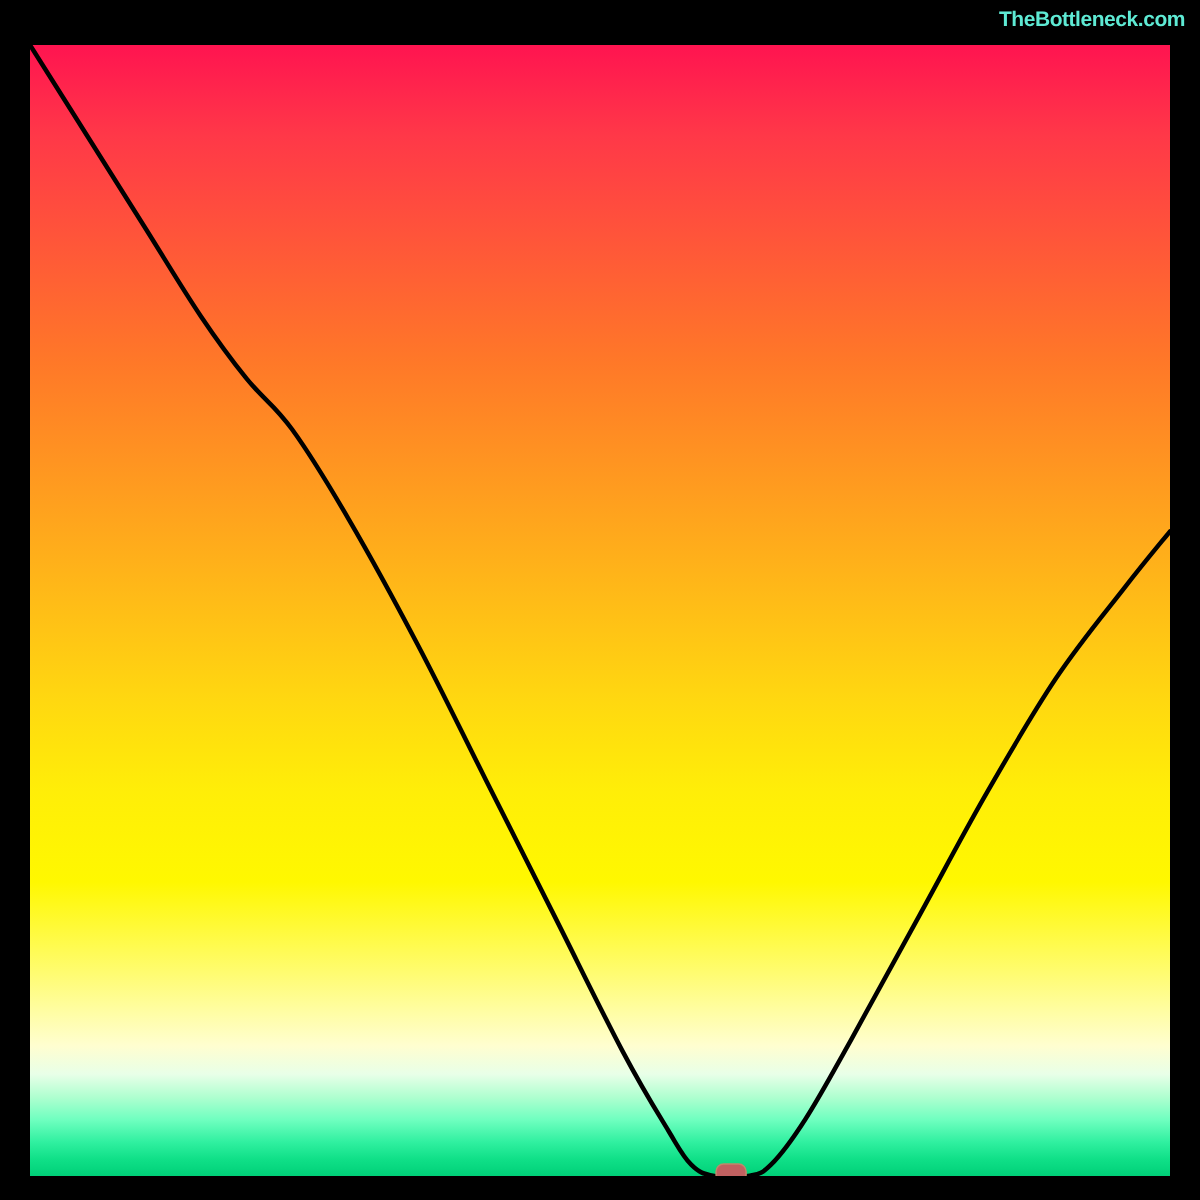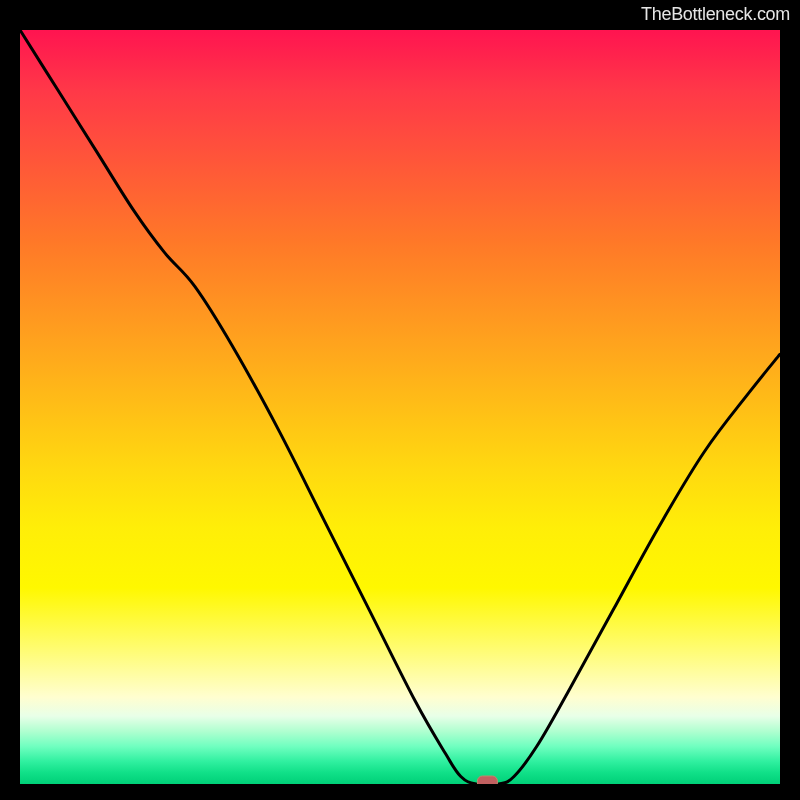--- a/index.html
+++ b/index.html
@@ -51,23 +51,23 @@
   .marker {
     fill: #c16060;
     stroke: #c0876a;
     stroke-width: 1;
   }
   .attribution {
     position: absolute;
     top: 4px;
     right: 10px;
     font-family: Arial, Helvetica, sans-serif;
-    font-size: 18px;
-    font-weight: 400;
-    color: #e5e5e5;
+    font-size: 14px;
+    font-weight: 700;
+    color: #5eead4;
     letter-spacing: -0.3px;
   }
 </style>
 </head>
 <body>
 
 <div class="frame">
   <div class="attribution">TheBottleneck.com</div>
   <div class="plot-area">
     <svg class="curve-svg" viewBox="0 0 760 754" preserveAspectRatio="none">

